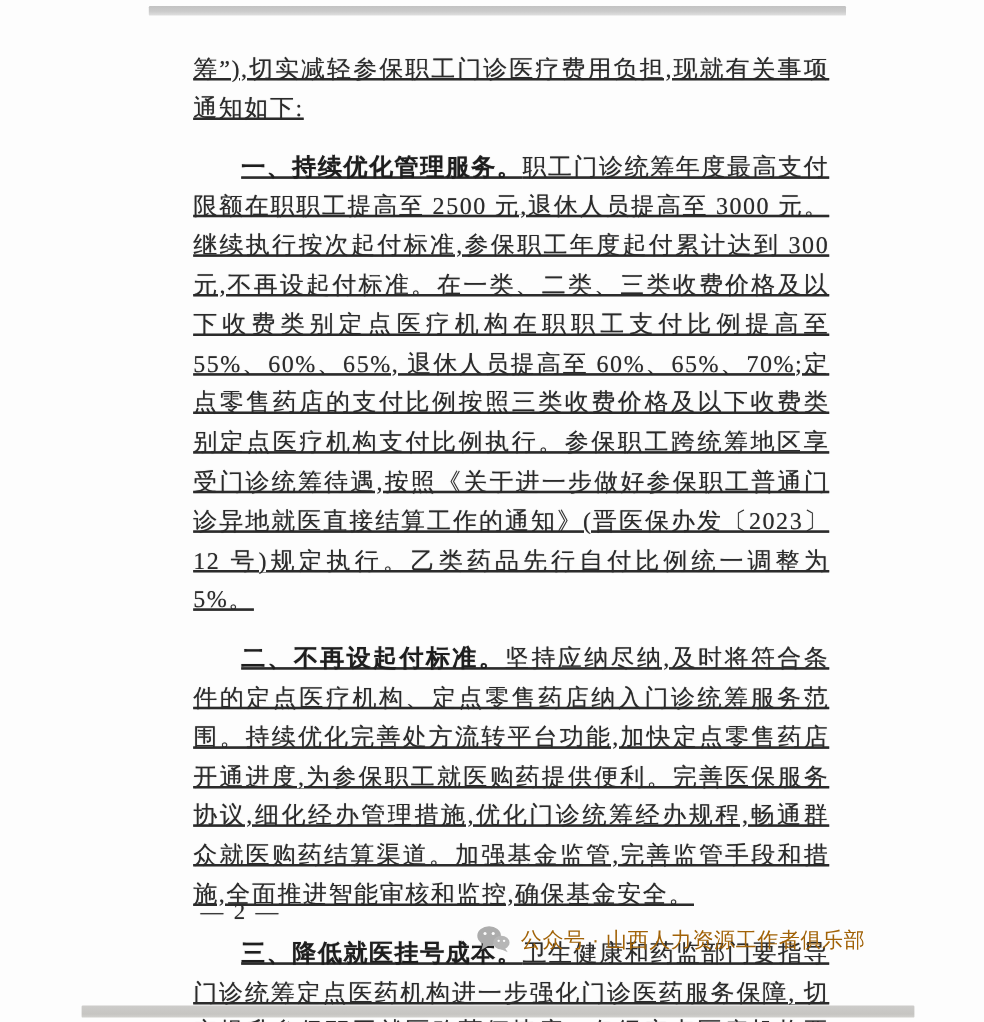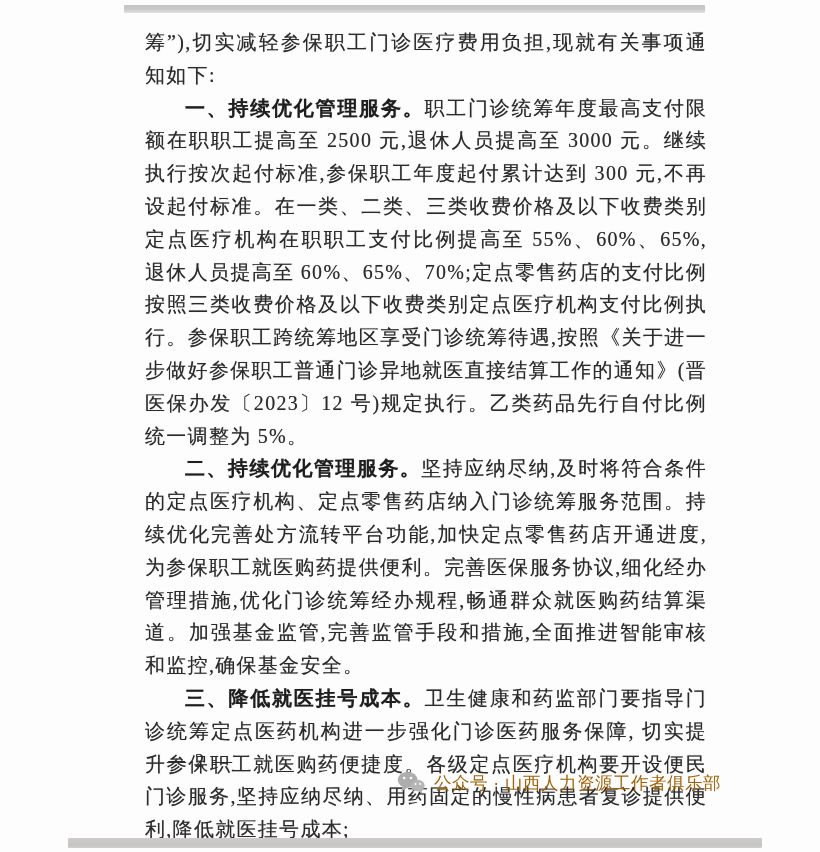--- a/index.html
+++ b/index.html
@@ -30,21 +30,21 @@
     left: 145px;
     top: 26px;
     width: 562px;
     color: #2b2b2b;
     font-size: 20px;
     line-height: 32.8px;
     letter-spacing: 1.3px;
     text-align: justify;
     text-shadow: 0 0 0.7px rgba(43,43,43,0.55);
   }
-  .content p { margin: 0; padding: 0; }
+  .content p { margin: 16px; padding: 0; text-decoration: underline; }
   .content p.section { text-indent: 2em; }
   .sec-heading {
     font-family: "Liberation Sans", "DejaVu Sans", sans-serif;
     font-weight: 700;
     color: #1e1e1e;
   }
   .page-number {
     position: absolute;
     left: 167px;
     top: 750px;
@@ -76,21 +76,21 @@
   <div class="edge-bar top"></div>
 
   <div class="content">
     <p>
       <span>筹”),切实减轻参保职工门诊医疗费用负担,现就有关事项通知如下:</span>
     </p>
     <p class="section">
       <span class="sec-heading">一、持续优化管理服务。</span><span>职工门诊统筹年度最高支付限额在职职工提高至 2500 元,退休人员提高至 3000 元。继续执行按次起付标准,参保职工年度起付累计达到 300 元,不再设起付标准。在一类、二类、三类收费价格及以下收费类别定点医疗机构在职职工支付比例提高至 55%、60%、65%, 退休人员提高至 60%、65%、70%;定点零售药店的支付比例按照三类收费价格及以下收费类别定点医疗机构支付比例执行。参保职工跨统筹地区享受门诊统筹待遇,按照《关于进一步做好参保职工普通门诊异地就医直接结算工作的通知》(晋医保办发〔2023〕12 号)规定执行。乙类药品先行自付比例统一调整为 5%。</span>
     </p>
     <p class="section">
-      <span class="sec-heading">二、持续优化管理服务。</span><span>坚持应纳尽纳,及时将符合条件的定点医疗机构、定点零售药店纳入门诊统筹服务范围。持续优化完善处方流转平台功能,加快定点零售药店开通进度,为参保职工就医购药提供便利。完善医保服务协议,细化经办管理措施,优化门诊统筹经办规程,畅通群众就医购药结算渠道。加强基金监管,完善监管手段和措施,全面推进智能审核和监控,确保基金安全。</span>
+      <span class="sec-heading">二、不再设起付标准。</span><span>坚持应纳尽纳,及时将符合条件的定点医疗机构、定点零售药店纳入门诊统筹服务范围。持续优化完善处方流转平台功能,加快定点零售药店开通进度,为参保职工就医购药提供便利。完善医保服务协议,细化经办管理措施,优化门诊统筹经办规程,畅通群众就医购药结算渠道。加强基金监管,完善监管手段和措施,全面推进智能审核和监控,确保基金安全。</span>
     </p>
     <p class="section">
       <span class="sec-heading">三、降低就医挂号成本。</span><span>卫生健康和药监部门要指导门诊统筹定点医药机构进一步强化门诊医药服务保障, 切实提升参保职工就医购药便捷度。各级定点医疗机构要开设便民门诊服务,坚持应纳尽纳、用药固定的慢性病患者复诊提供便利,降低就医挂号成本;</span>
     </p>
   </div>
 
   <div class="page-number">— 2 —</div>
 
   <div class="watermark">
     <span>

